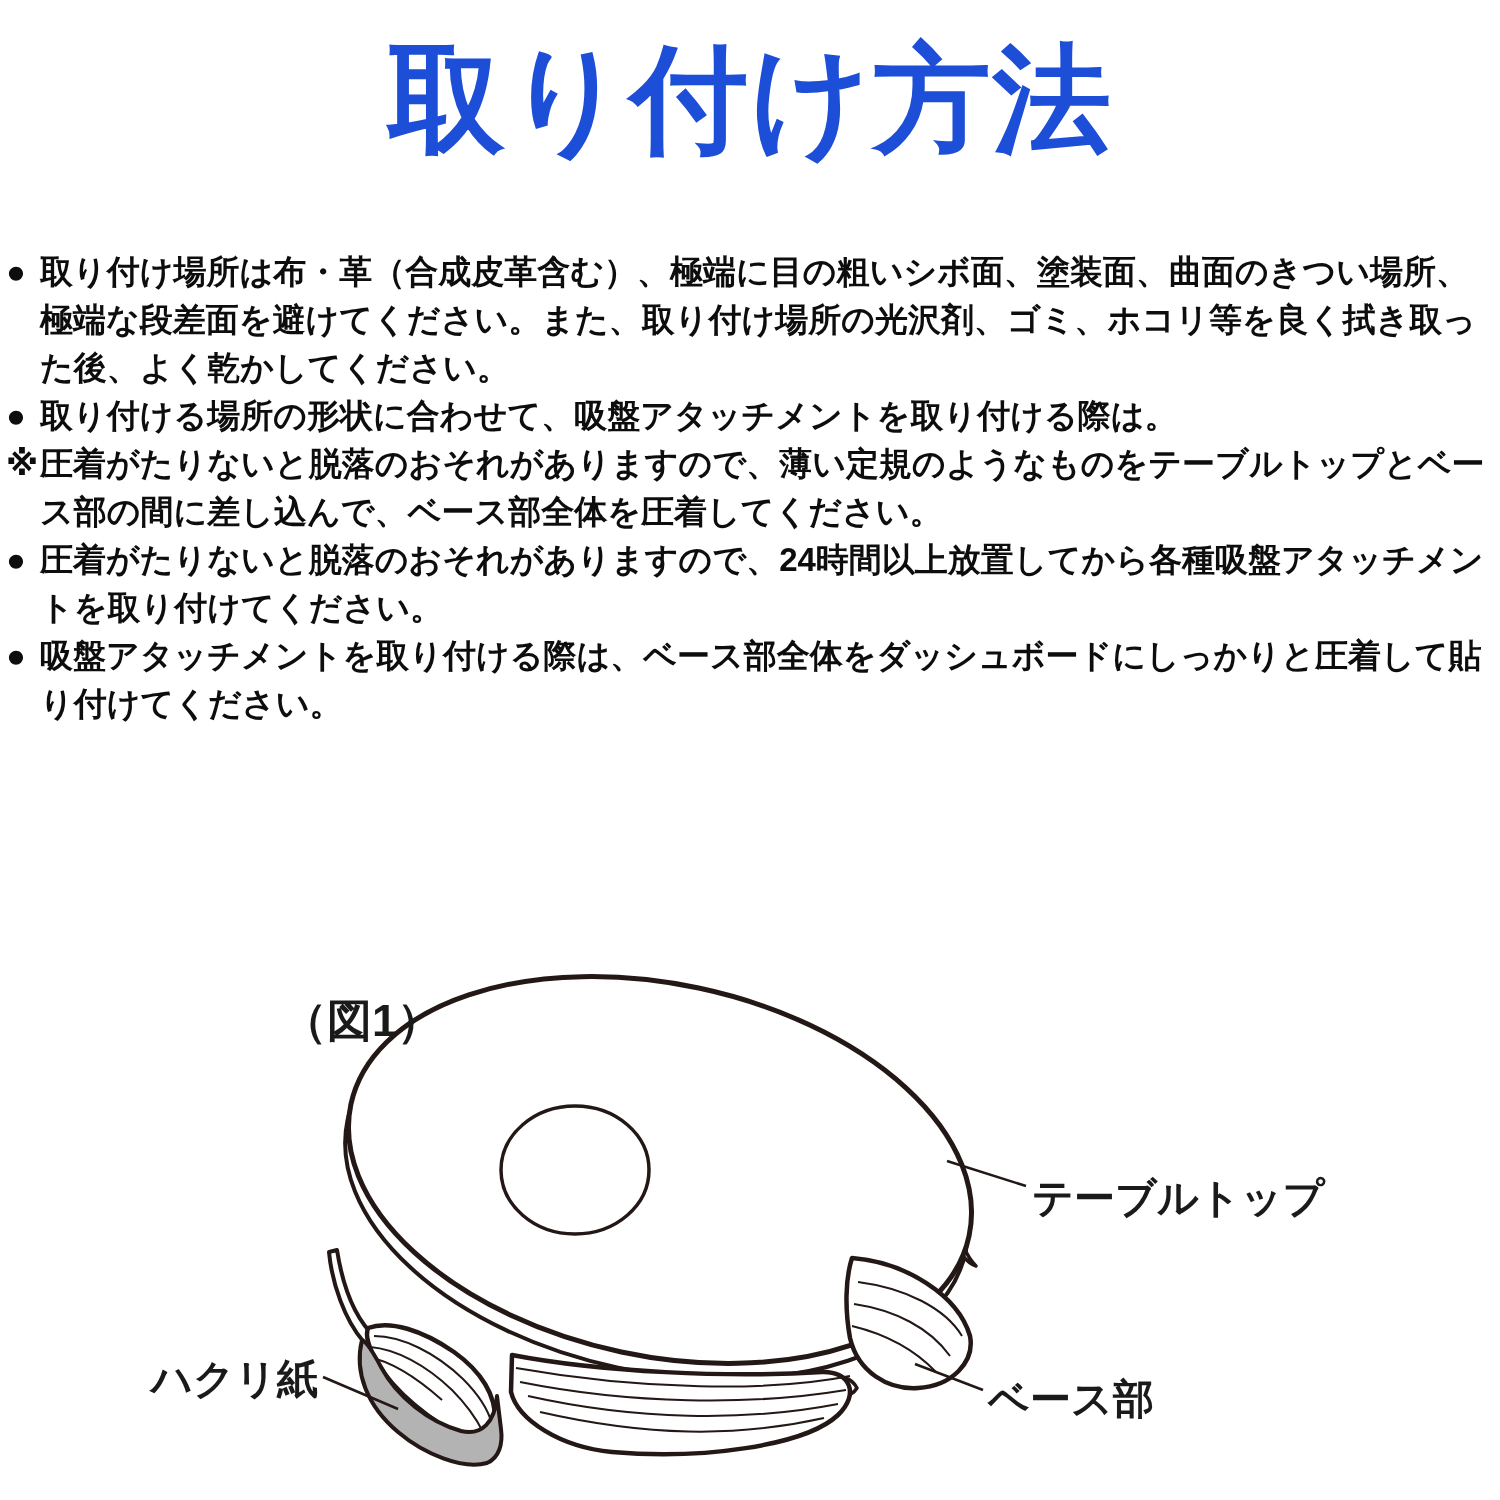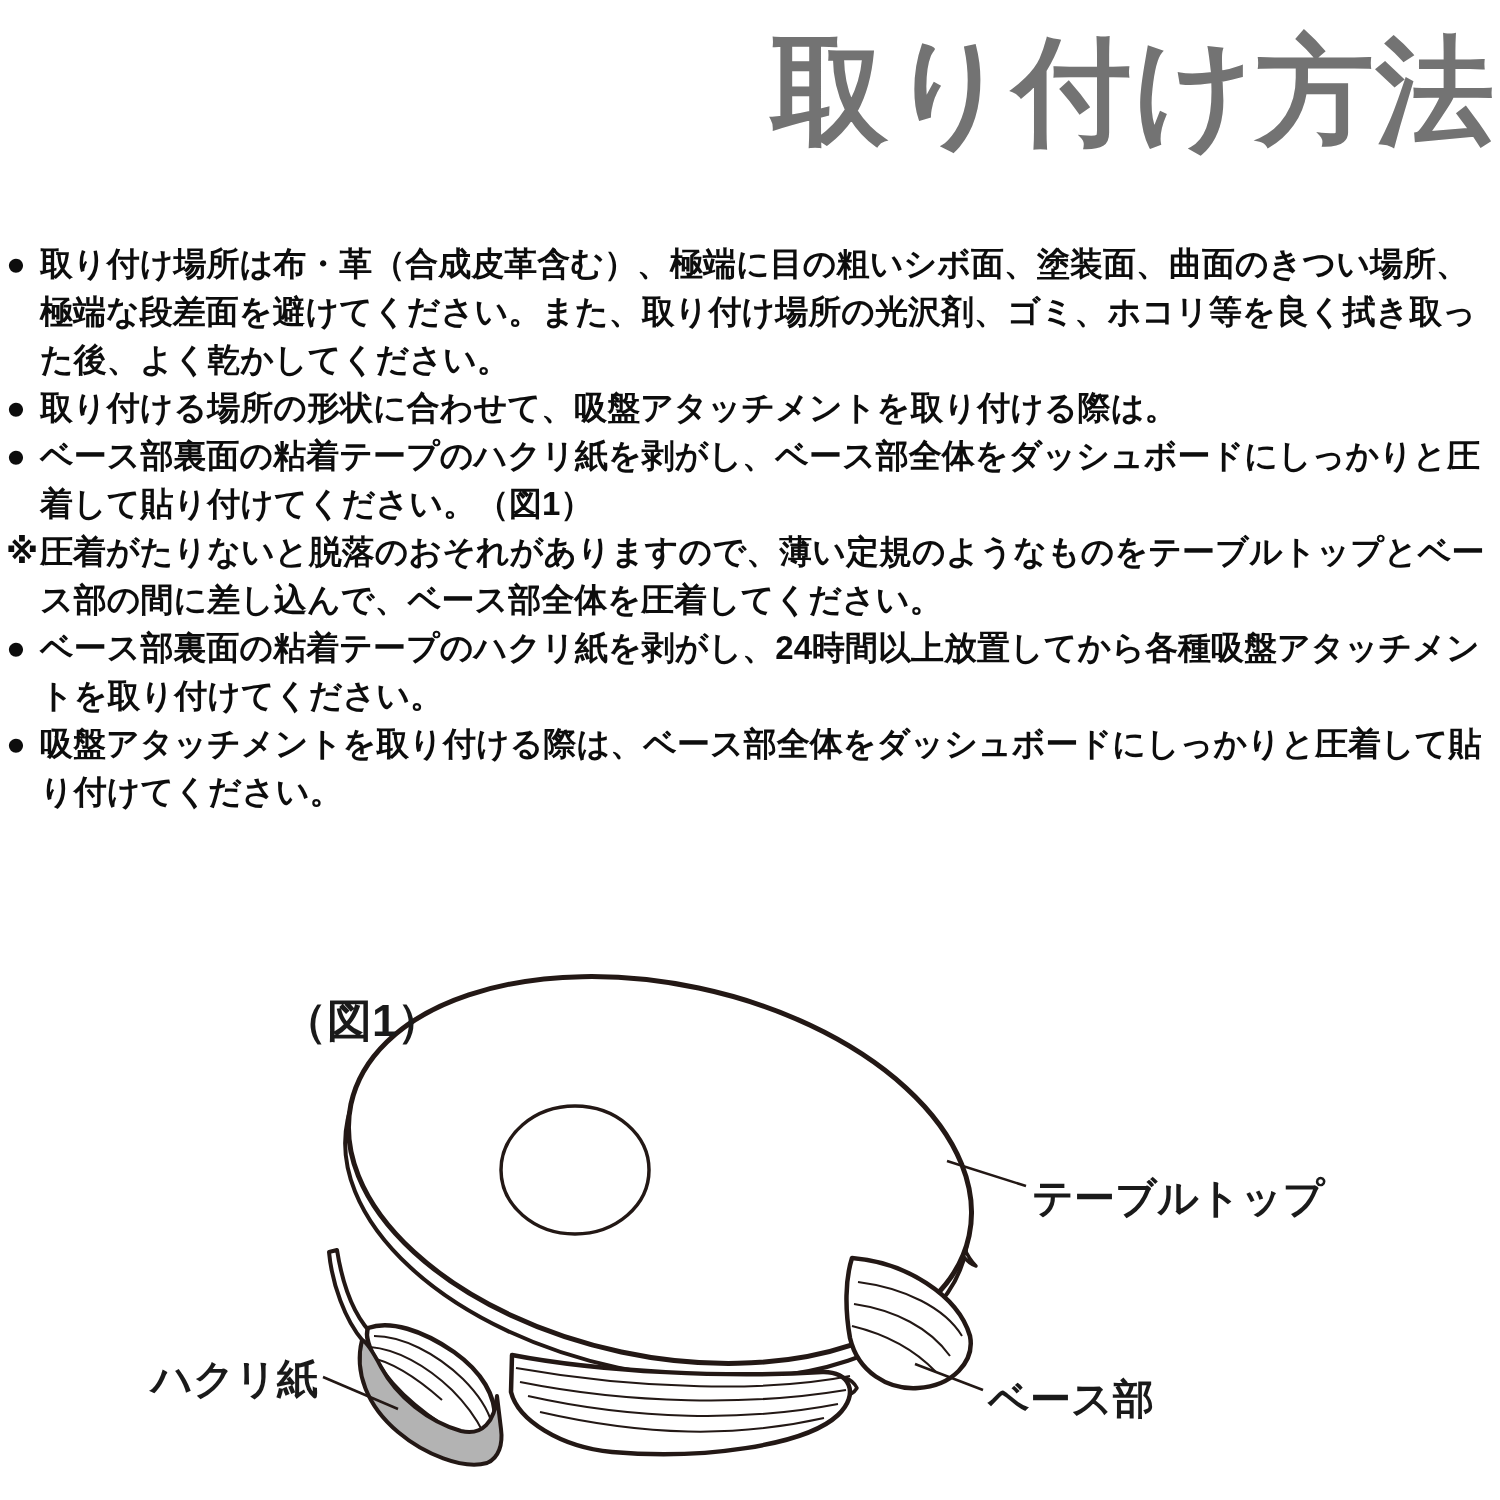--- a/index.html
+++ b/index.html
@@ -5,28 +5,28 @@
   html,body{margin:0;padding:0;background:#fff;}
   .page{
     position:relative;
     width:1500px;height:1500px;
     background:#ffffff;
     color:#111;
     font-family:"Liberation Sans","DejaVu Sans",sans-serif;
     overflow:hidden;
   }
   .title{
-    margin:4px;
+    margin:12px;
     padding-top:14px;
-    text-align:right;
+    text-align:center;
     font-size:118px;
     font-weight:900;
     letter-spacing:2px;
     line-height:1.25;
-    color:#737373;
+    color:#1d4ed8;
   }
   .instructions{
     margin-top:74px;
     padding:0 10px 0 6px;
     font-size:33px;
     font-weight:700;
     line-height:48px;
     color:#0d0d0d;
   }
   .instructions p{
@@ -53,23 +53,22 @@
 </head>
 <body>
 
 <div class="page">
 
   <h1 class="title">取り付け方法</h1>
 
   <div class="instructions">
     <p><span class="marker">●</span><span>取り付け場所は布・革（合成皮革含む）、極端に目の粗いシボ面、塗装面、曲面のきつい場所、極端な段差面を避けてください。また、取り付け場所の光沢剤、ゴミ、ホコリ等を良く拭き取った後、よく乾かしてください。</span></p>
     <p><span class="marker">●</span><span>取り付ける場所の形状に合わせて、吸盤アタッチメントを取り付ける際は。</span></p>
-    <p><span class="marker">●</span><span>ベース部裏面の粘着テープのハクリ紙を剥がし、ベース部全体をダッシュボードにしっかりと圧着して貼り付けてください。（図1）</span></p>
     <p><span class="marker">※</span><span>圧着がたりないと脱落のおそれがありますので、薄い定規のようなものをテーブルトップとベース部の間に差し込んで、ベース部全体を圧着してください。</span></p>
-    <p><span class="marker">●</span><span>ベース部裏面の粘着テープのハクリ紙を剥がし、24時間以上放置してから各種吸盤アタッチメントを取り付けてください。</span></p>
+    <p><span class="marker">●</span><span>圧着がたりないと脱落のおそれがありますので、24時間以上放置してから各種吸盤アタッチメントを取り付けてください。</span></p>
     <p><span class="marker">●</span><span>吸盤アタッチメントを取り付ける際は、ベース部全体をダッシュボードにしっかりと圧着して貼り付けてください。</span></p>
   </div>
 
   <svg class="figure-svg" viewBox="0 0 1500 1500" xmlns="http://www.w3.org/2000/svg">
 
     <g transform="rotate(12 660 1170)">
       <ellipse cx="660" cy="1186" rx="316" ry="186" fill="#ffffff" stroke="#231815" stroke-width="4"></ellipse>
     </g>
 
     <path d="M337,1250 C343,1288 356,1320 376,1338 C382,1344 372,1350 363,1341 C345,1320 332,1284 329,1252 Z" fill="#ffffff" stroke="#231815" stroke-width="4" stroke-linejoin="round"></path>

